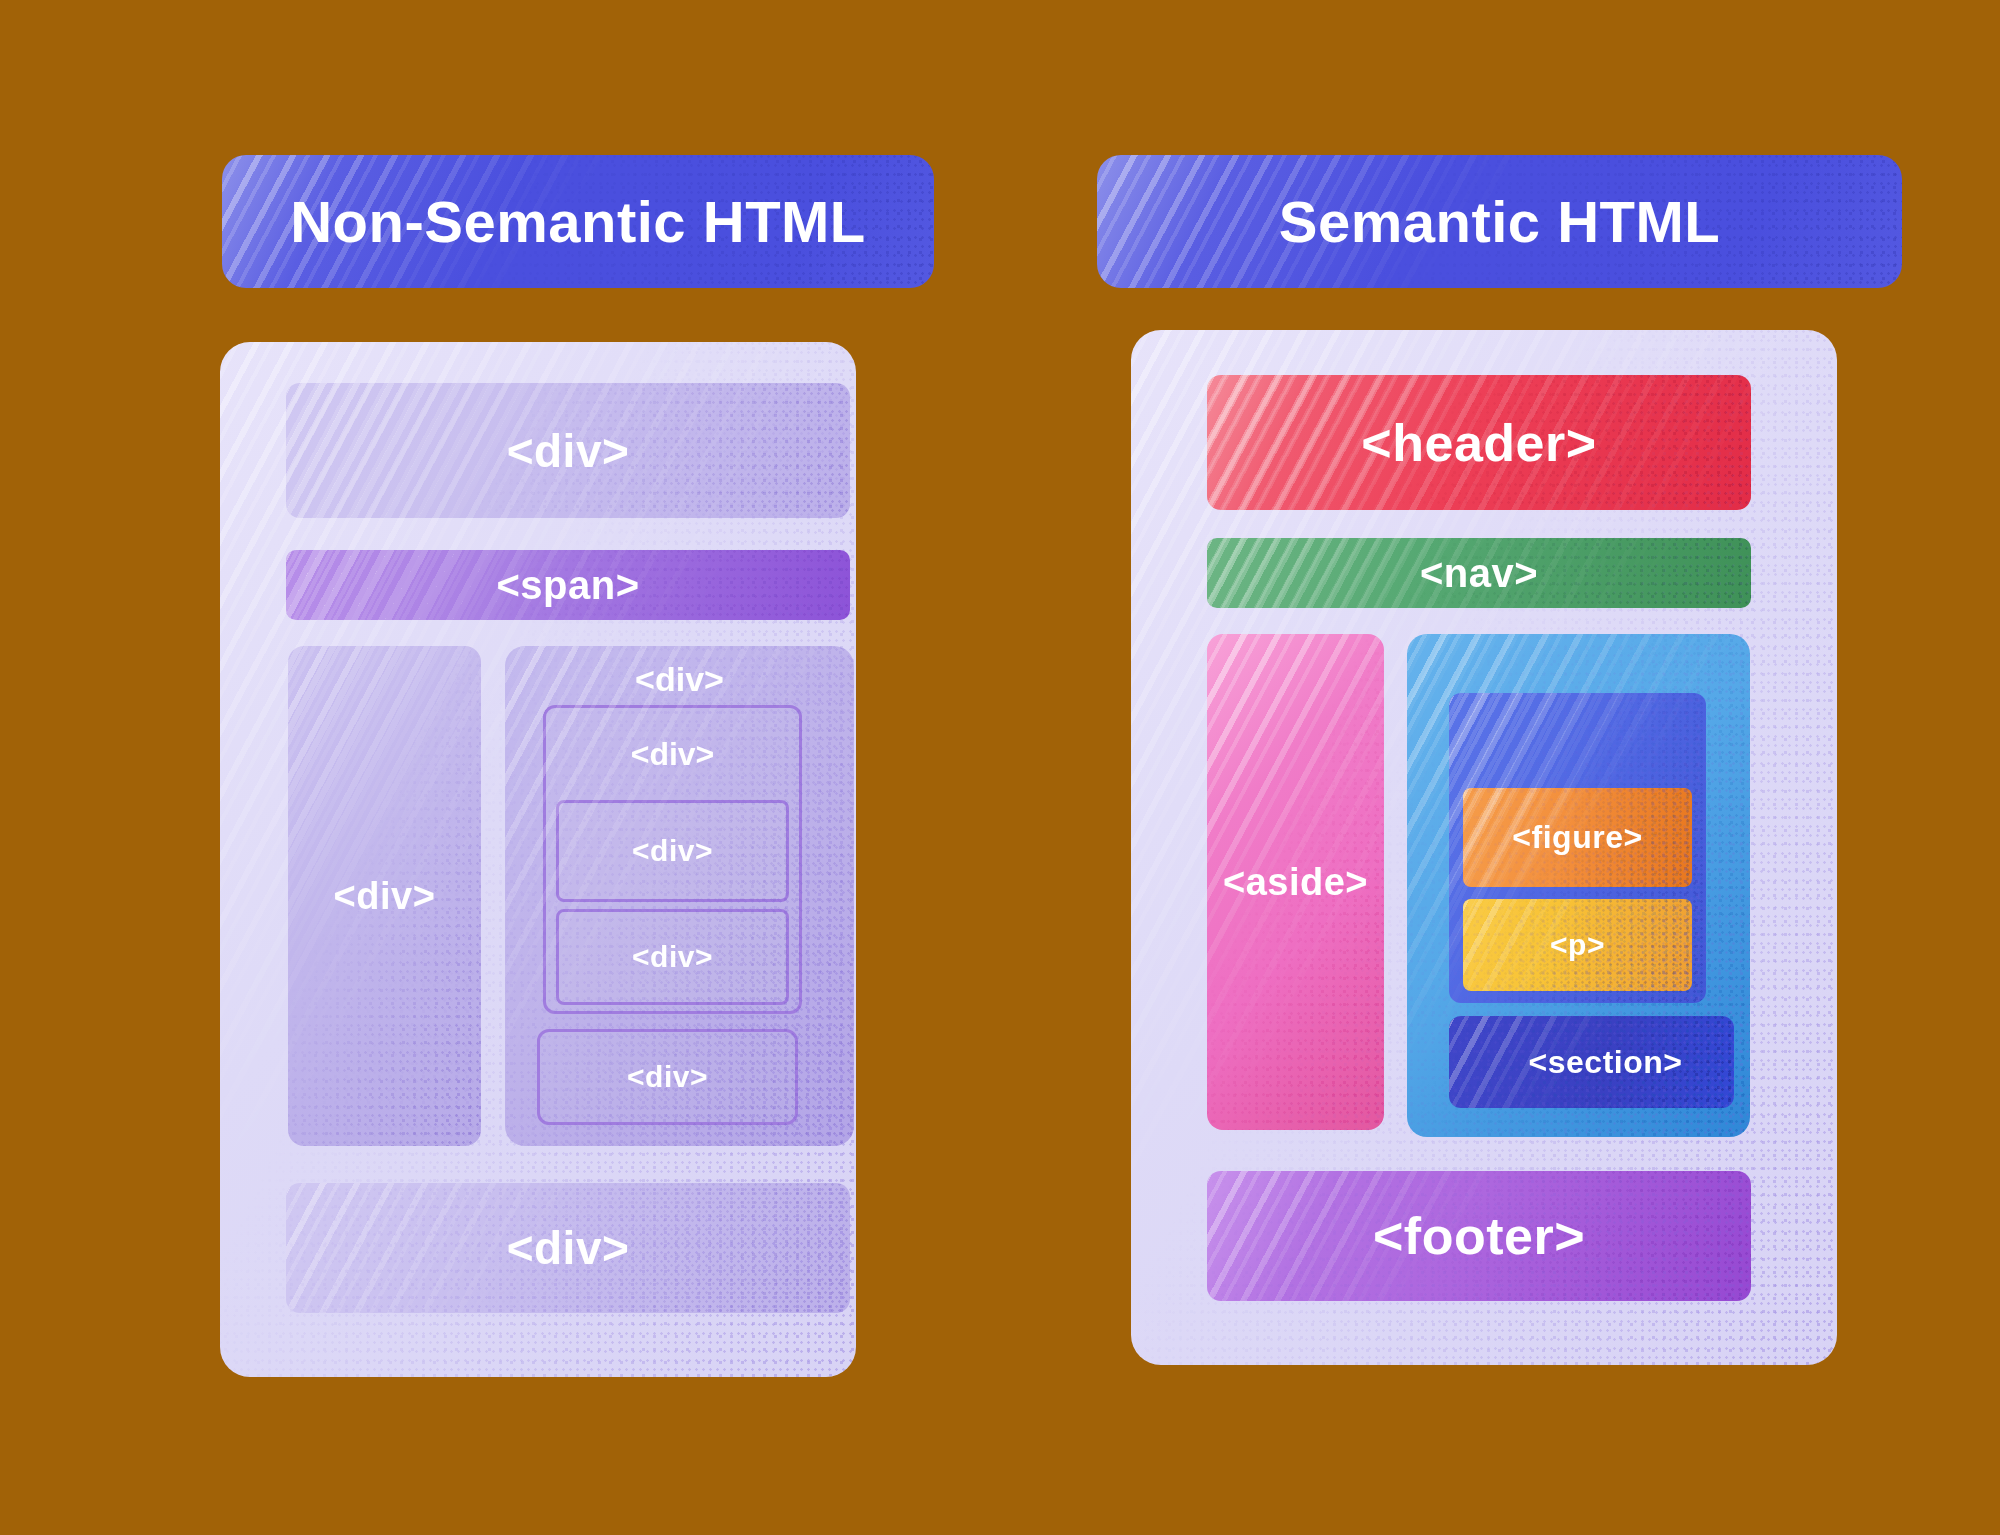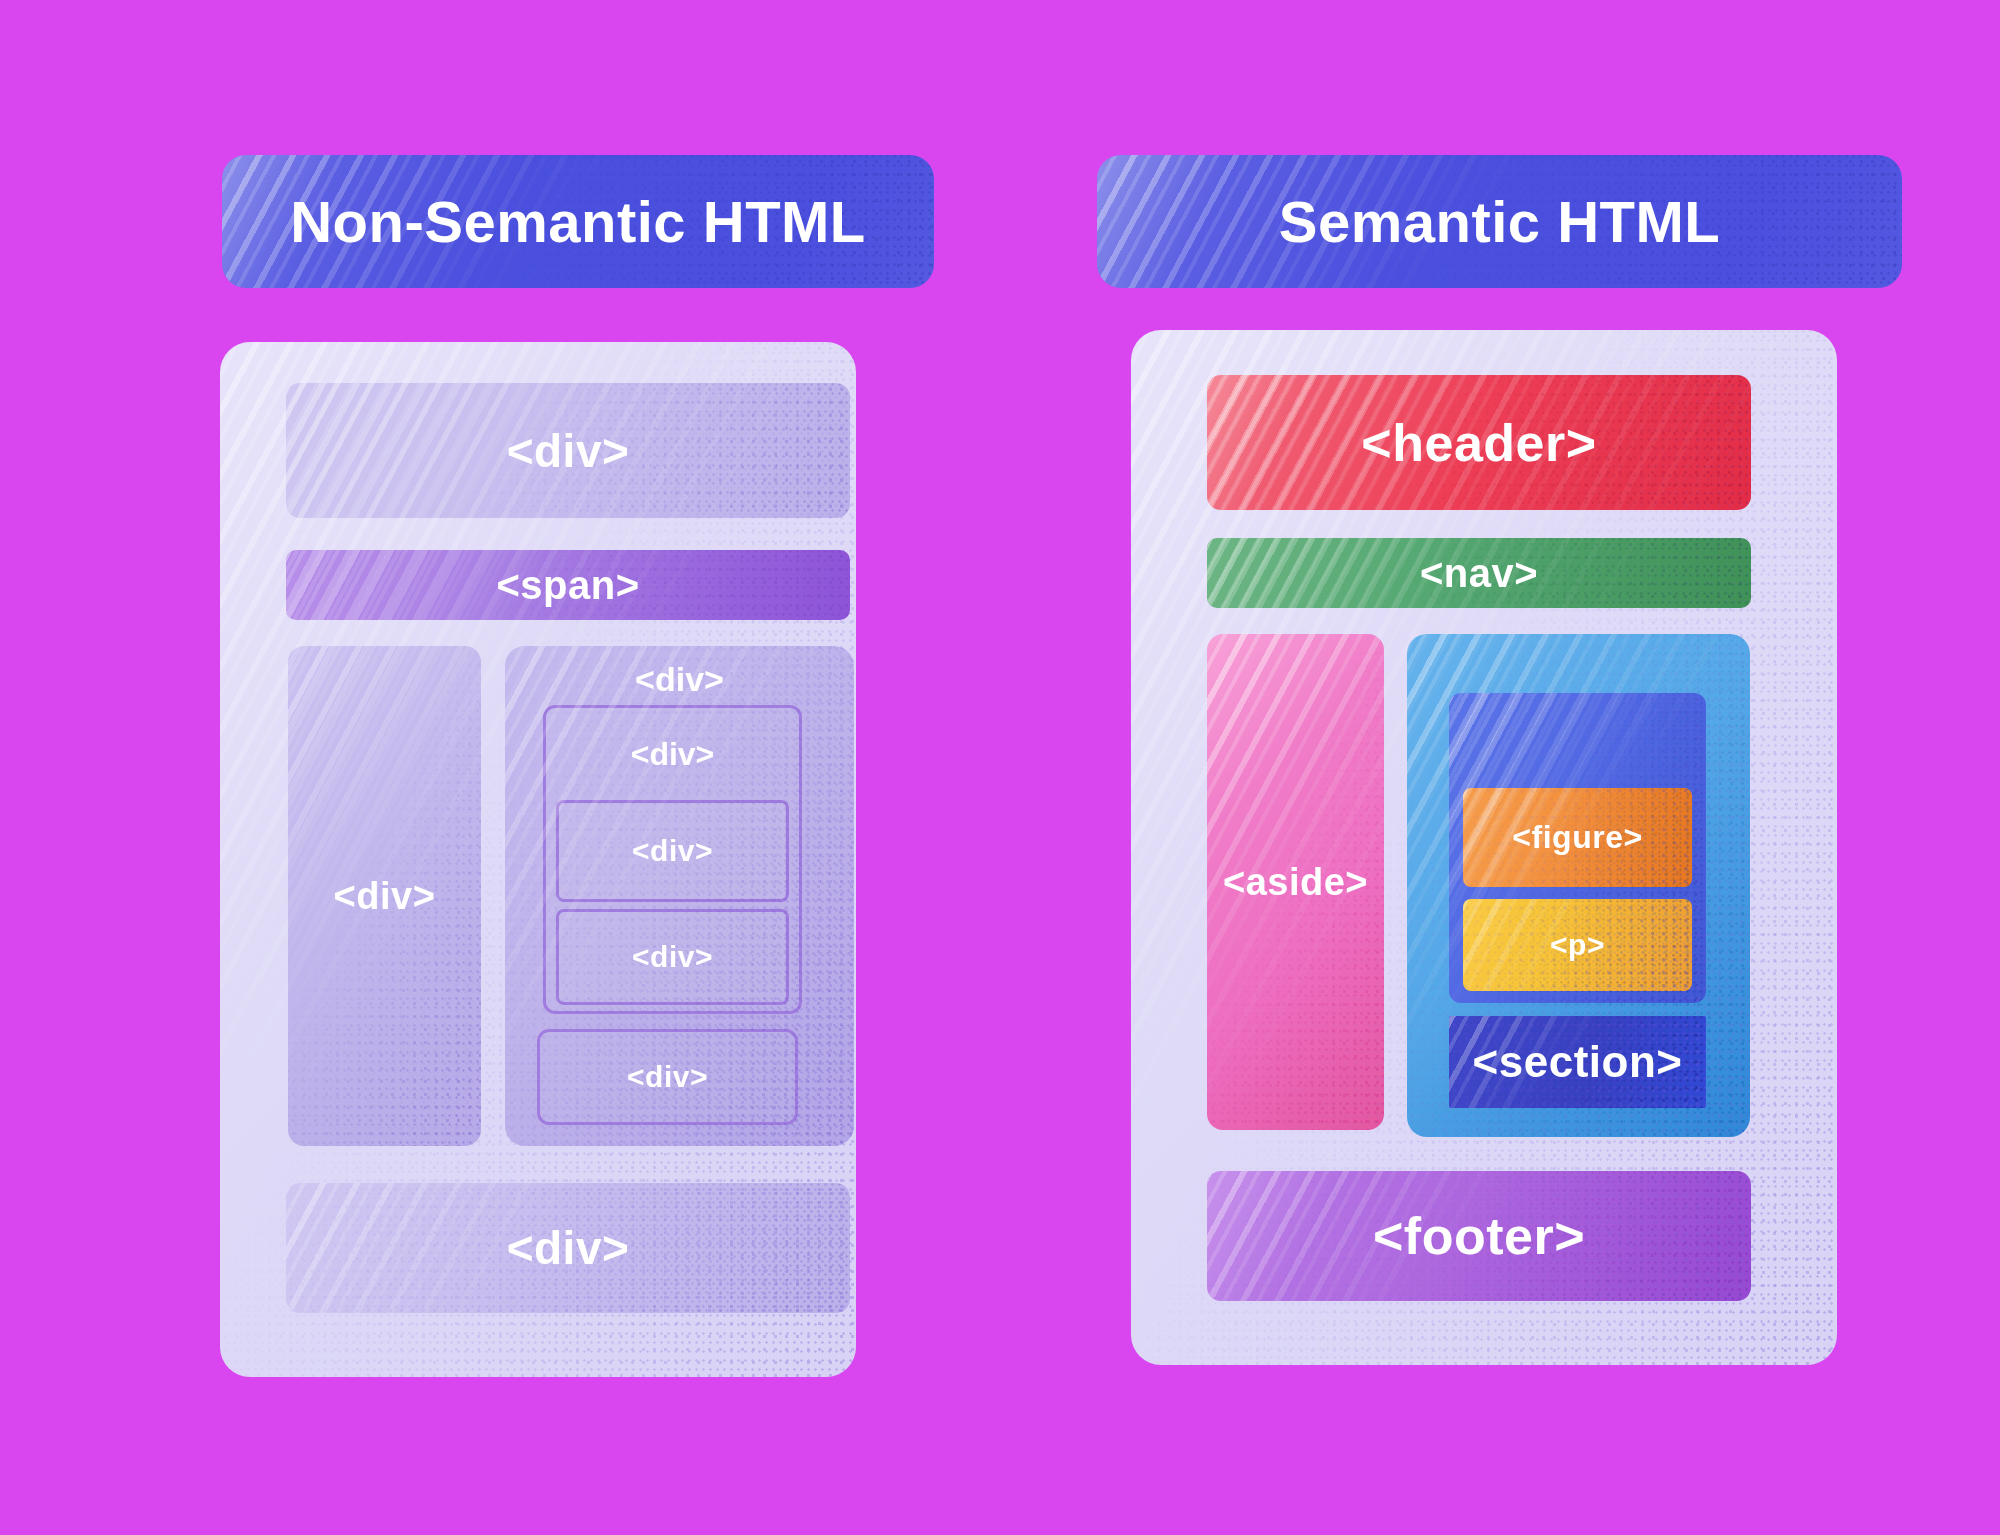--- a/index.html
+++ b/index.html
@@ -1,17 +1,17 @@
 <!DOCTYPE html>
 <html><head>
 <meta charset="utf-8">
 <style>
   html,body{margin:0;padding:0;background:#ffffff;}
   .canvas{
-    position:relative;width:2000px;height:1535px;background:#d946ef;overflow:hidden;
+    position:relative;width:2000px;height:1535px;background:#a16207;overflow:hidden;
     font-family:"Liberation Sans","DejaVu Sans",sans-serif;font-weight:700;color:#fff;
   }
   .abs{position:absolute;}
   .center{display:flex;align-items:center;justify-content:center;}
   .lbl{white-space:nowrap;letter-spacing:.5px;position:relative;z-index:3;}
 
   
   .tex{overflow:hidden;}
   .tex::before{ 
     content:"";position:absolute;inset:0;border-radius:inherit;pointer-events:none;z-index:1;
@@ -87,22 +87,23 @@
     --spk:rgba(15,85,175,.5);}
   .b-article{position:absolute;left:42px;top:59px;width:257px;height:310px;border-radius:12px;
     background:linear-gradient(115deg,#5a74e8 0%,#4f66e2 50%,#4257d6 100%);
     --spk:rgba(28,40,160,.5);}
   .b-figure{left:14px;top:95px;width:229px;height:99px;border-radius:8px;font-size:32px;
     background:linear-gradient(100deg,#f59c4a 0%,#f38f3c 45%,#e8771e 100%);
     --spk:rgba(190,95,10,.55);}
   .b-p{left:14px;top:206px;width:229px;height:92px;border-radius:8px;font-size:30px;
     background:linear-gradient(100deg,#f9c93f 0%,#f8c336 40%,#ef9e33 100%);
     --spk:rgba(215,130,25,.6);}
-  .b-section{position:absolute;left:42px;top:382px;width:257px;height:92px;border-radius:2px;font-size:44px;
+  .b-section{position:absolute;left:42px;top:382px;width:257px;height:92px;border-radius:12px;font-size:32px;
     background:linear-gradient(100deg,#3f46c8 0%,#3a40c2 55%,#3348d6 100%);
+    padding-left:28px;
     --spk:rgba(10,14,95,.5);}
   .b-footer{left:76px;top:841px;width:544px;height:130px;font-size:52px;
     background:linear-gradient(115deg,#c892ec 0%,#b271e2 22%,#ad66de 48%,#9648d2 100%);
     --spk:rgba(110,35,170,.5);}
 </style>
 </head>
 <body>
 
 <div class="canvas">
 

